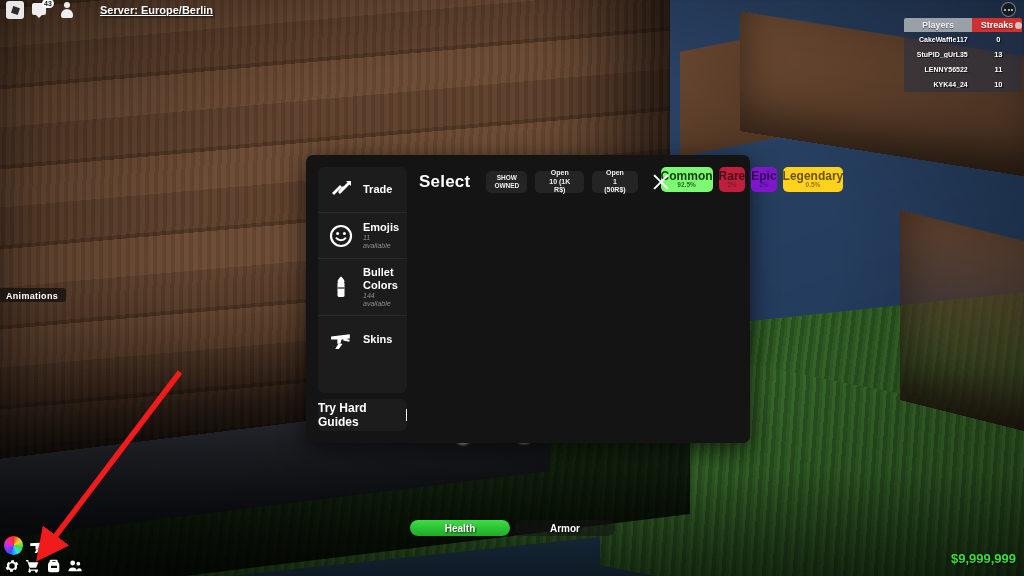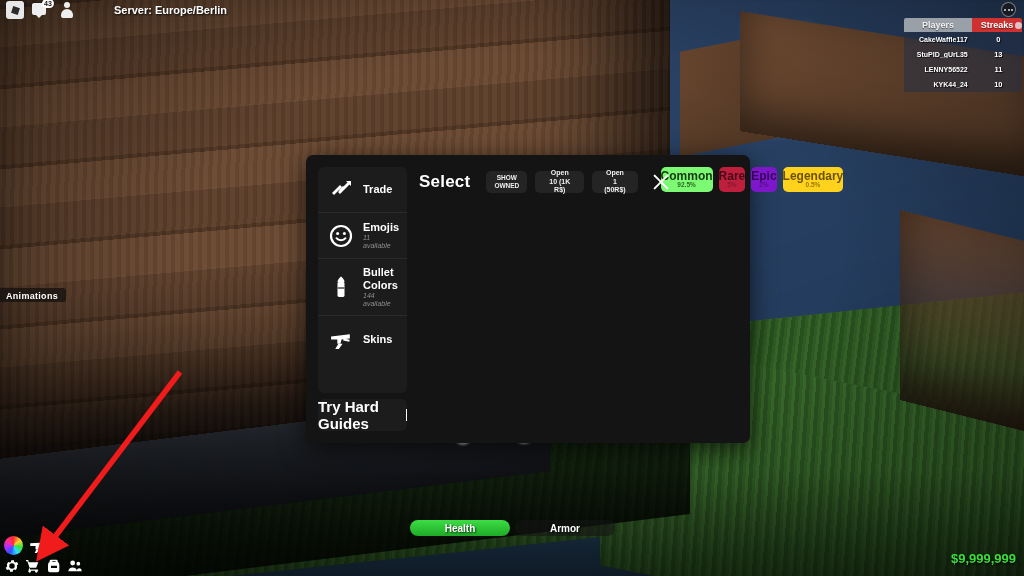--- a/index.html
+++ b/index.html
@@ -148,21 +148,22 @@
   .people-icon { width: 14px; height: 18px; position: relative; }
   .people-icon::before{
     content:""; position:absolute; left:4px; top:1px; width:6px;height:6px;border-radius:50%;background:#eee;
   }
   .people-icon::after{
     content:""; position:absolute; left:1px; top:8px; width:12px;height:9px;border-radius:6px 6px 2px 2px;background:#eee;
   }
   .server-text {
     color: #fff; font-size: 11px; font-weight: bold;
     text-shadow: 1px 1px 2px rgba(0,0,0,.9);
-    margin-left: 32px;
+    margin-left: 18px;
+    text-decoration: underline;
   }
 
   
   .animations-tab {
     position: absolute; left: 0; top: 288px;
     background: rgba(22,18,15,.78);
     color: #fff; font-size: 9px; font-weight: bold;
     padding: 3px 8px 1px 6px;
     border-radius: 0 3px 3px 0;
     letter-spacing: .3px;
@@ -249,21 +250,21 @@
   .side-item .txt { display: flex; flex-direction: column; line-height: 1.15; }
   .side-item .lbl { color: #fff; font-size: 11px; font-weight: bold; }
   .side-item .sub { color: #8d8d8d; font-size: 7px; font-style: italic; margin-top: 1px; }
 
   .guides-input {
     background: #1c1c1c; border-radius: 6px;
     height: 32px; display: flex; align-items: center; justify-content: center;
     position: relative;
   }
   .guides-input .val {
-    color: #fff; font-size: 15px; font-weight: bold;
+    color: #fff; font-size: 12px; font-weight: bold;
   }
   .caret {
     display: inline-block; width: 1px; height: 12px;
     background: #fff; margin-left: 1px; vertical-align: -2px;
   }
 
   
   .main { flex: 1; display: flex; flex-direction: row; }
   .main-head {
     display: flex; align-items: center; gap: 8px;

